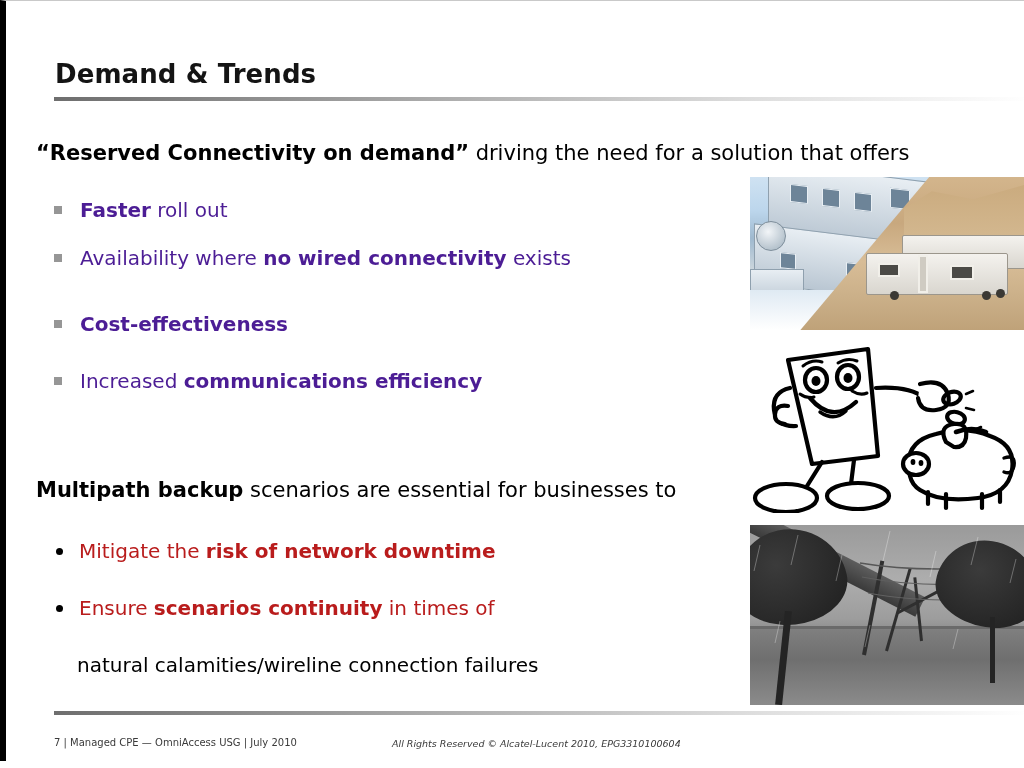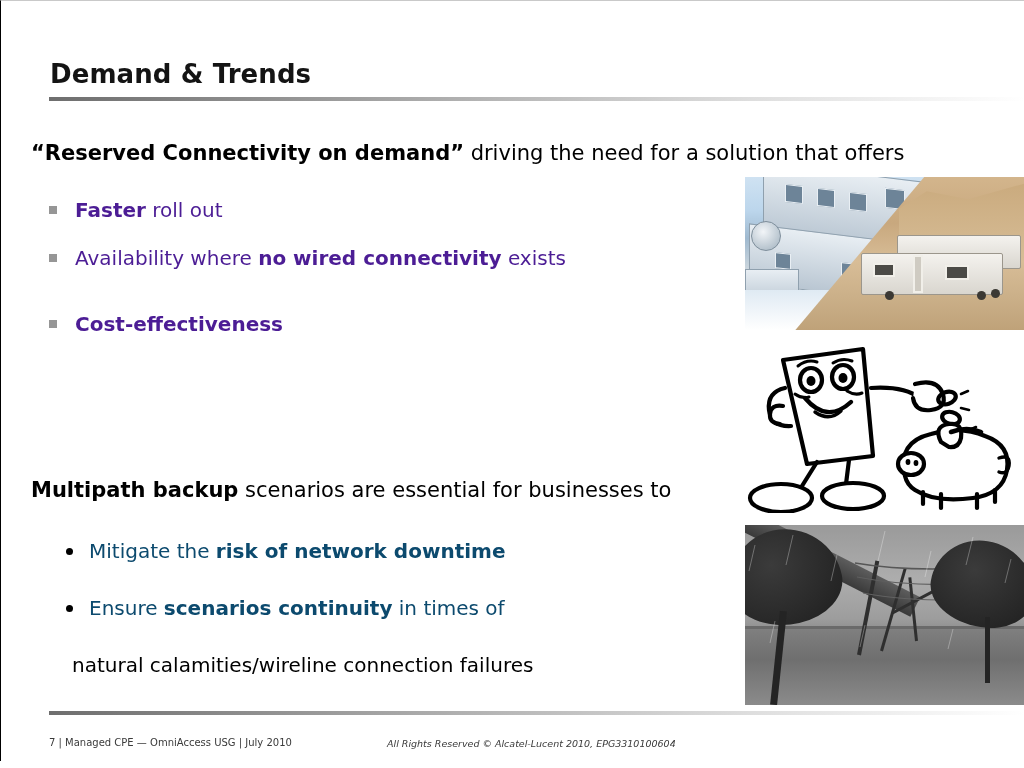--- a/index.html
+++ b/index.html
@@ -9,21 +9,21 @@
   }
   body {
     font-family: "DejaVu Sans", "Liberation Sans", sans-serif;
   }
   #slide {
     position: relative;
     width: 1024px;
     height: 761px;
     background: #ffffff;
     overflow: hidden;
-    border-left: 1px solid #000000;
+    border-left: 6px solid #000000;
     border-top: 1px solid #c9c9c9;
     box-sizing: border-box;
   }
 
   
   #slide-title {
     position: absolute;
     left: 49px;
     top: 58px;
     font-size: 26px;
@@ -66,23 +66,23 @@
     vertical-align: 3px;
     margin-right: 18px;
   }
   #sq-row-0 { top: 197px; }
   #sq-row-1 { top: 245px; }
   #sq-row-2 { top: 311px; }
   #sq-row-3 { top: 368px; }
 
   .dot-bullet-row {
     position: absolute;
-    left: 65px;
+    left: 50px;
     font-size: 20px;
-    color: #0c4a6e;
+    color: #b91c1c;
     white-space: nowrap;
   }
   .dot-bullet-row .dot-marker {
     display: inline-block;
     width: 7px;
     height: 7px;
     border-radius: 50%;
     background: #000000;
     vertical-align: 3px;
     margin-right: 16px;
@@ -291,20 +291,23 @@
   </div>
 
   <div class="sq-bullet-row" id="sq-row-1">
     <span class="sq-marker"></span><b></b><span>Availability where </span><b>no wired connectivity</b><span> exists</span>
   </div>
 
   <div class="sq-bullet-row" id="sq-row-2">
     <span class="sq-marker"></span><b>Cost-effectiveness</b><span></span><b></b><span></span>
   </div>
 
+  <div class="sq-bullet-row" id="sq-row-3">
+    <span class="sq-marker"></span><b></b><span>Increased </span><b>communications efficiency</b><span></span>
+  </div>
 
   <div class="intro-line" id="intro-2">
     <b>Multipath backup</b><span> scenarios are essential for businesses to</span>
   </div>
 
   <div class="dot-bullet-row" id="dot-row-0">
     <span class="dot-marker"></span><span>Mitigate the </span><b>risk of network downtime</b><span></span>
   </div>
 
   <div class="dot-bullet-row" id="dot-row-1">

